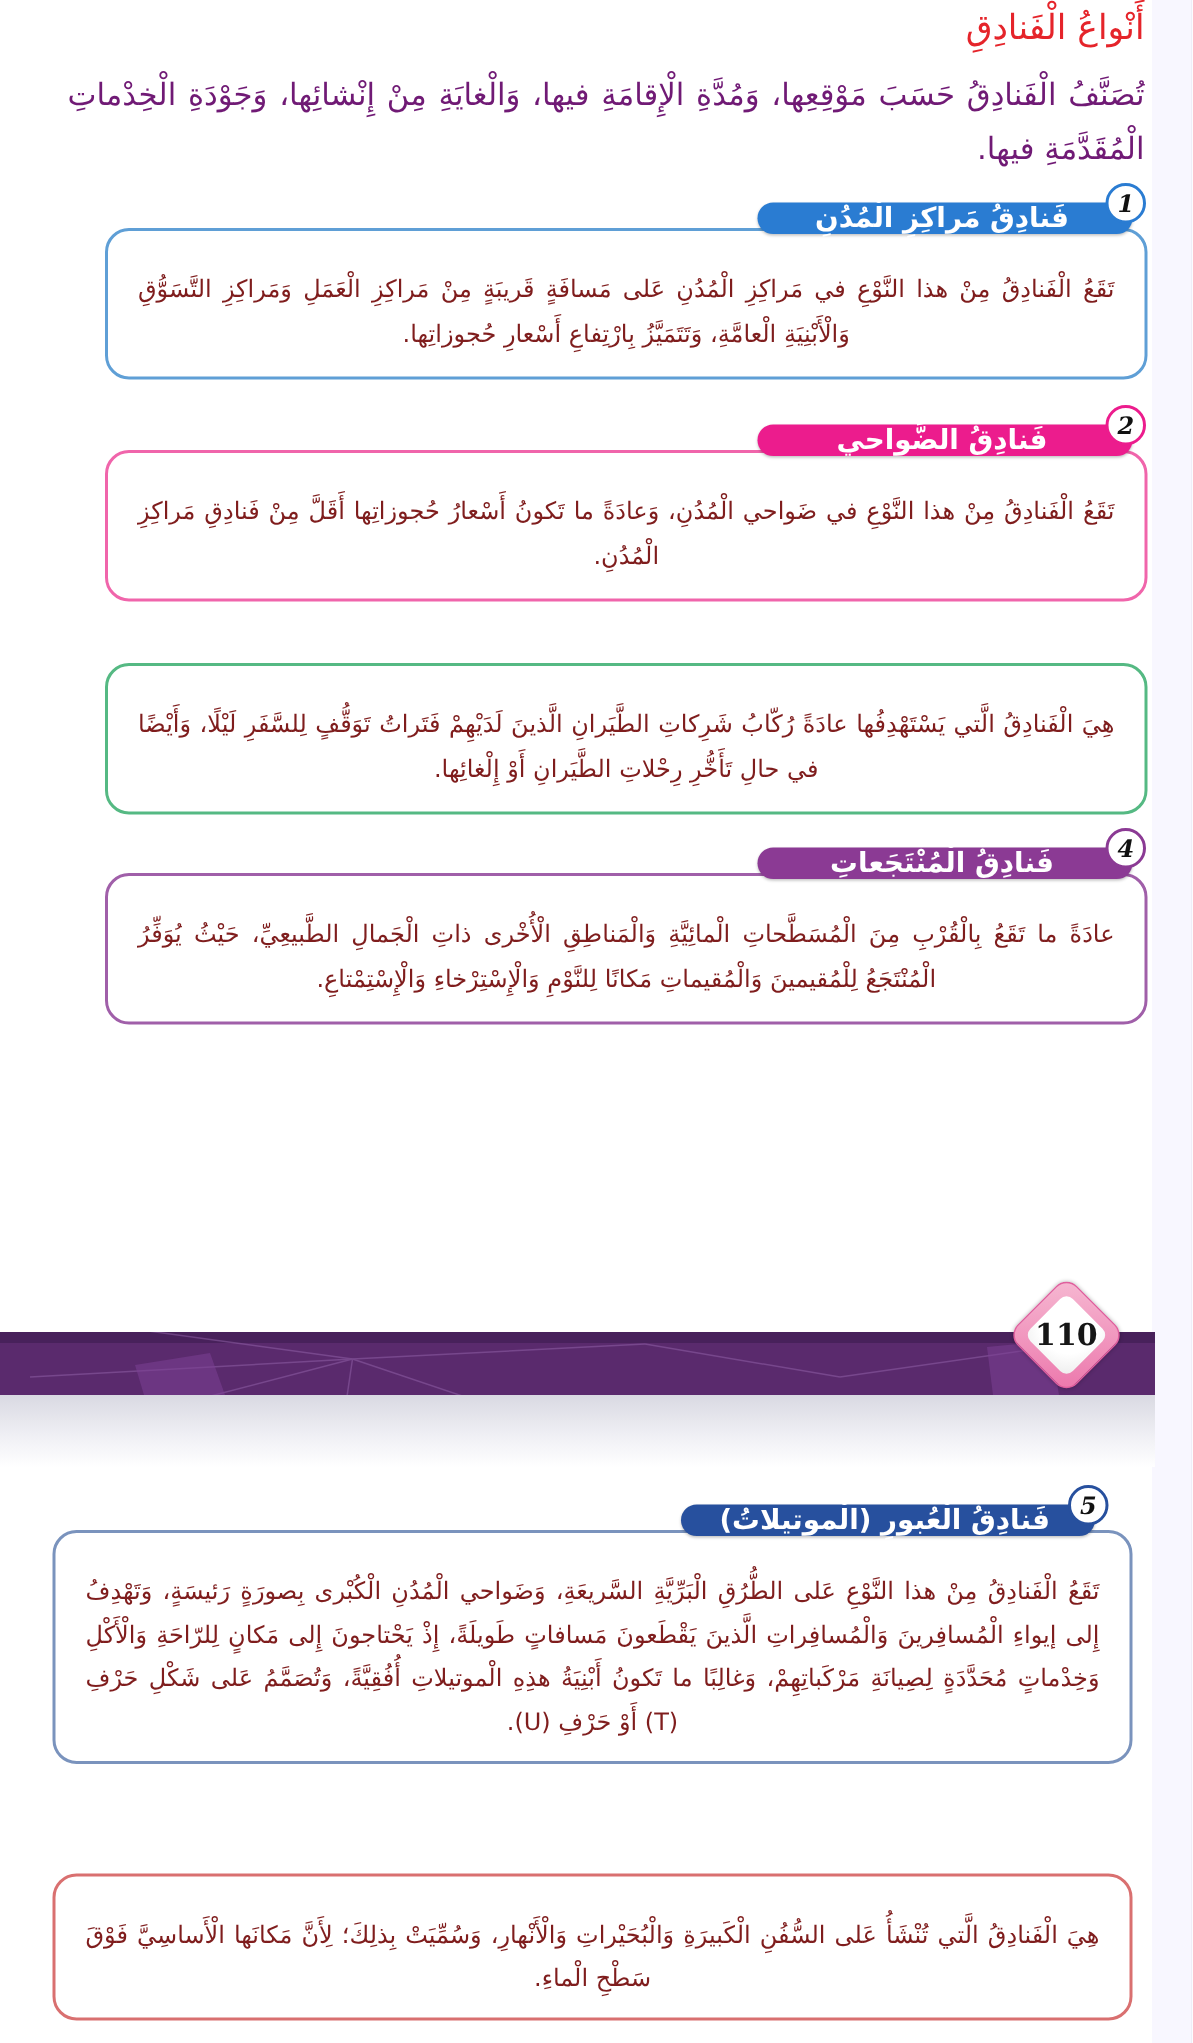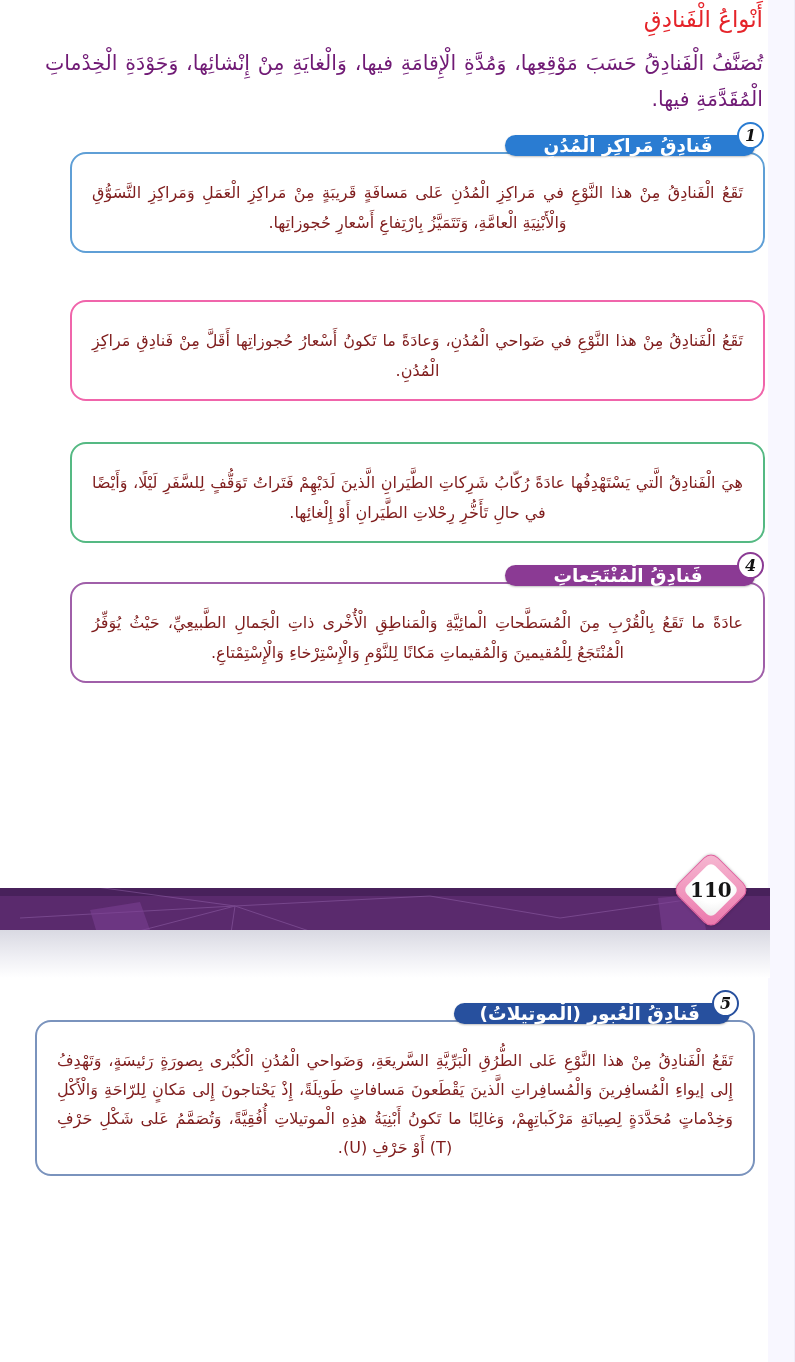--- a/index.html
+++ b/index.html
@@ -158,20 +158,24 @@
     <div class="pill">
       <span>فَنادِقُ مَراكِزِ الْمُدُنِ</span>
       <span class="badge">1</span>
     </div>
     <div class="frame">
       <p>تَقَعُ الْفَنادِقُ مِنْ هذا النَّوْعِ في مَراكِزِ الْمُدُنِ عَلى مَسافَةٍ قَريبَةٍ مِنْ مَراكِزِ الْعَمَلِ وَمَراكِزِ التَّسَوُّقِ وَالْأَبْنِيَةِ الْعامَّةِ، وَتَتَمَيَّزُ بِارْتِفاعِ أَسْعارِ حُجوزاتِها.</p>
     </div>
   </section>
 
   <section class="type-box top-col" style="top: 283px; --c: #ec1c8d; --bc: #f065ab;">
+    <div class="pill">
+      <span>فَنادِقُ الضَّواحي</span>
+      <span class="badge">2</span>
+    </div>
     <div class="frame">
       <p>تَقَعُ الْفَنادِقُ مِنْ هذا النَّوْعِ في ضَواحي الْمُدُنِ، وَعادَةً ما تَكونُ أَسْعارُ حُجوزاتِها أَقَلَّ مِنْ فَنادِقِ مَراكِزِ الْمُدُنِ.</p>
     </div>
   </section>
 
   <section class="type-box top-col" style="top: 425px; --c: #1fa85c; --bc: #55b983;">
     <div class="frame">
       <p>هِيَ الْفَنادِقُ الَّتي يَسْتَهْدِفُها عادَةً رُكّابُ شَرِكاتِ الطَّيَرانِ الَّذينَ لَدَيْهِمْ فَتَراتُ تَوَقُّفٍ لِلسَّفَرِ لَيْلًا، وَأَيْضًا في حالِ تَأَخُّرِ رِحْلاتِ الطَّيَرانِ أَوْ إِلْغائِها.</p>
     </div>
   </section>
@@ -218,15 +222,18 @@
     <div class="pill">
       <span>فَنادِقُ الْعُبورِ (الْموتيلاتُ)</span>
       <span class="badge">5</span>
     </div>
     <div class="frame">
       <p>تَقَعُ الْفَنادِقُ مِنْ هذا النَّوْعِ عَلى الطُّرُقِ الْبَرِّيَّةِ السَّريعَةِ، وَضَواحي الْمُدُنِ الْكُبْرى بِصورَةٍ رَئيسَةٍ، وَتَهْدِفُ إِلى إيواءِ الْمُسافِرينَ وَالْمُسافِراتِ الَّذينَ يَقْطَعونَ مَسافاتٍ طَويلَةً، إِذْ يَحْتاجونَ إِلى مَكانٍ لِلرّاحَةِ وَالْأَكْلِ وَخِدْماتٍ مُحَدَّدَةٍ لِصِيانَةِ مَرْكَباتِهِمْ، وَغالِبًا ما تَكونُ أَبْنِيَةُ هذِهِ الْموتيلاتِ أُفُقِيَّةً، وَتُصَمَّمُ عَلى شَكْلِ حَرْفِ (T) أَوْ حَرْفِ (U).</p>
     </div>
   </section>
 
   <section class="type-box bot-col" style="top: 1232px; --c: #e02428; --bc: #d97070;">
+    <div class="frame">
+      <p>هِيَ الْفَنادِقُ الَّتي تُنْشَأُ عَلى السُّفُنِ الْكَبيرَةِ وَالْبُحَيْراتِ وَالْأَنْهارِ، وَسُمِّيَتْ بِذلِكَ؛ لِأَنَّ مَكانَها الْأَساسِيَّ فَوْقَ سَطْحِ الْماءِ.</p>
+    </div>
   </section>
 
 </div>
 
 </body></html>

